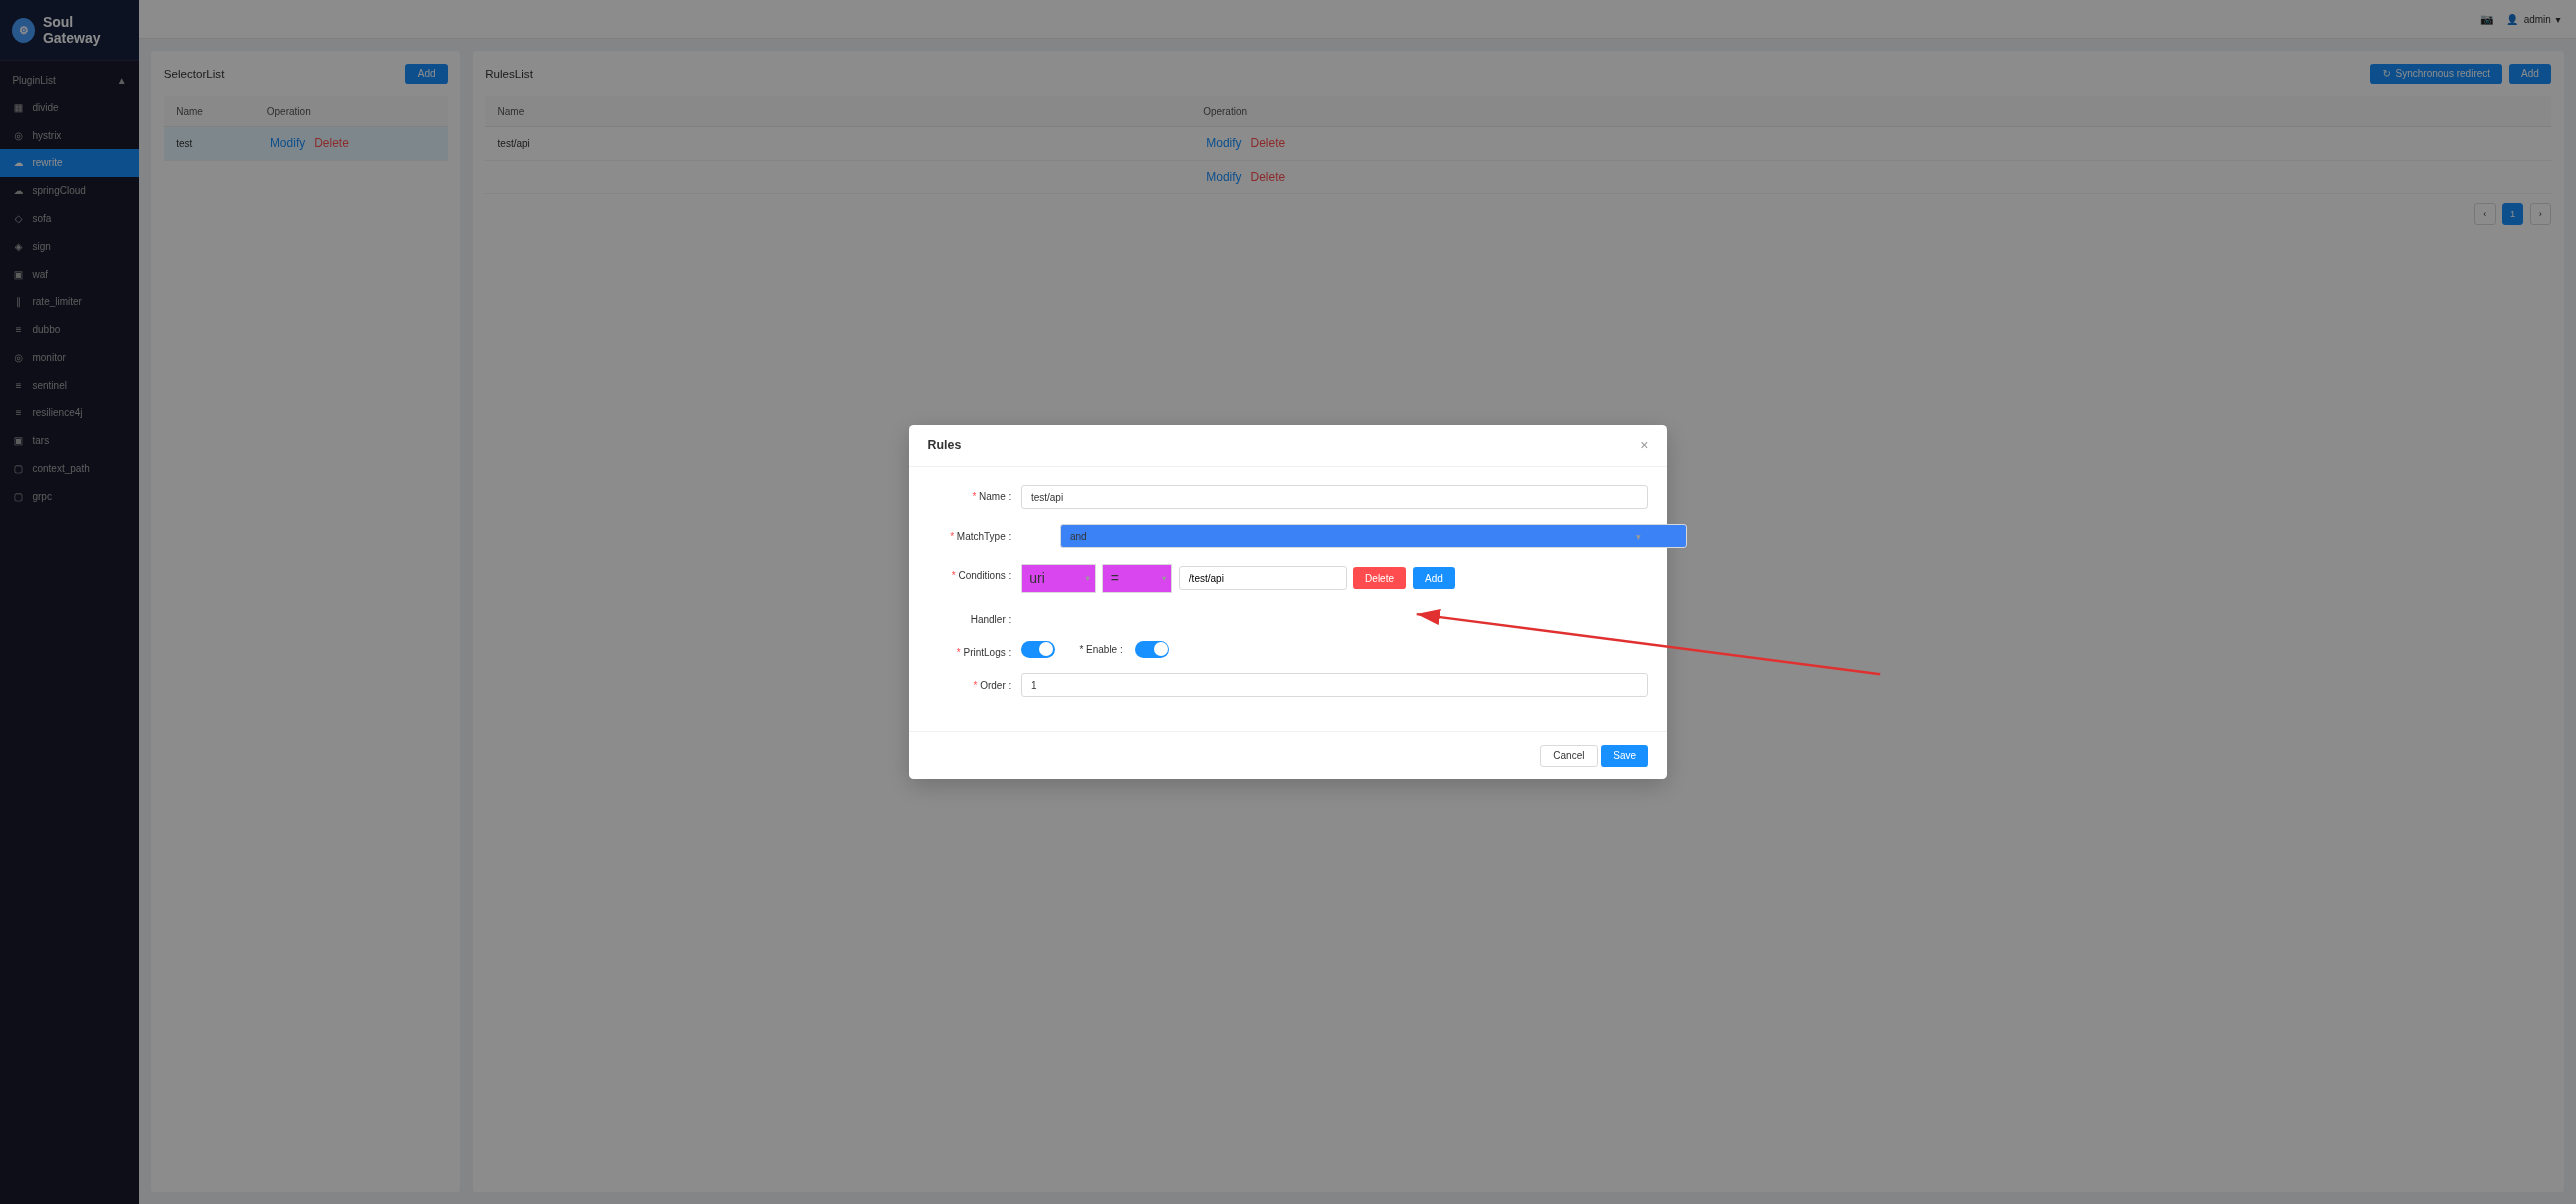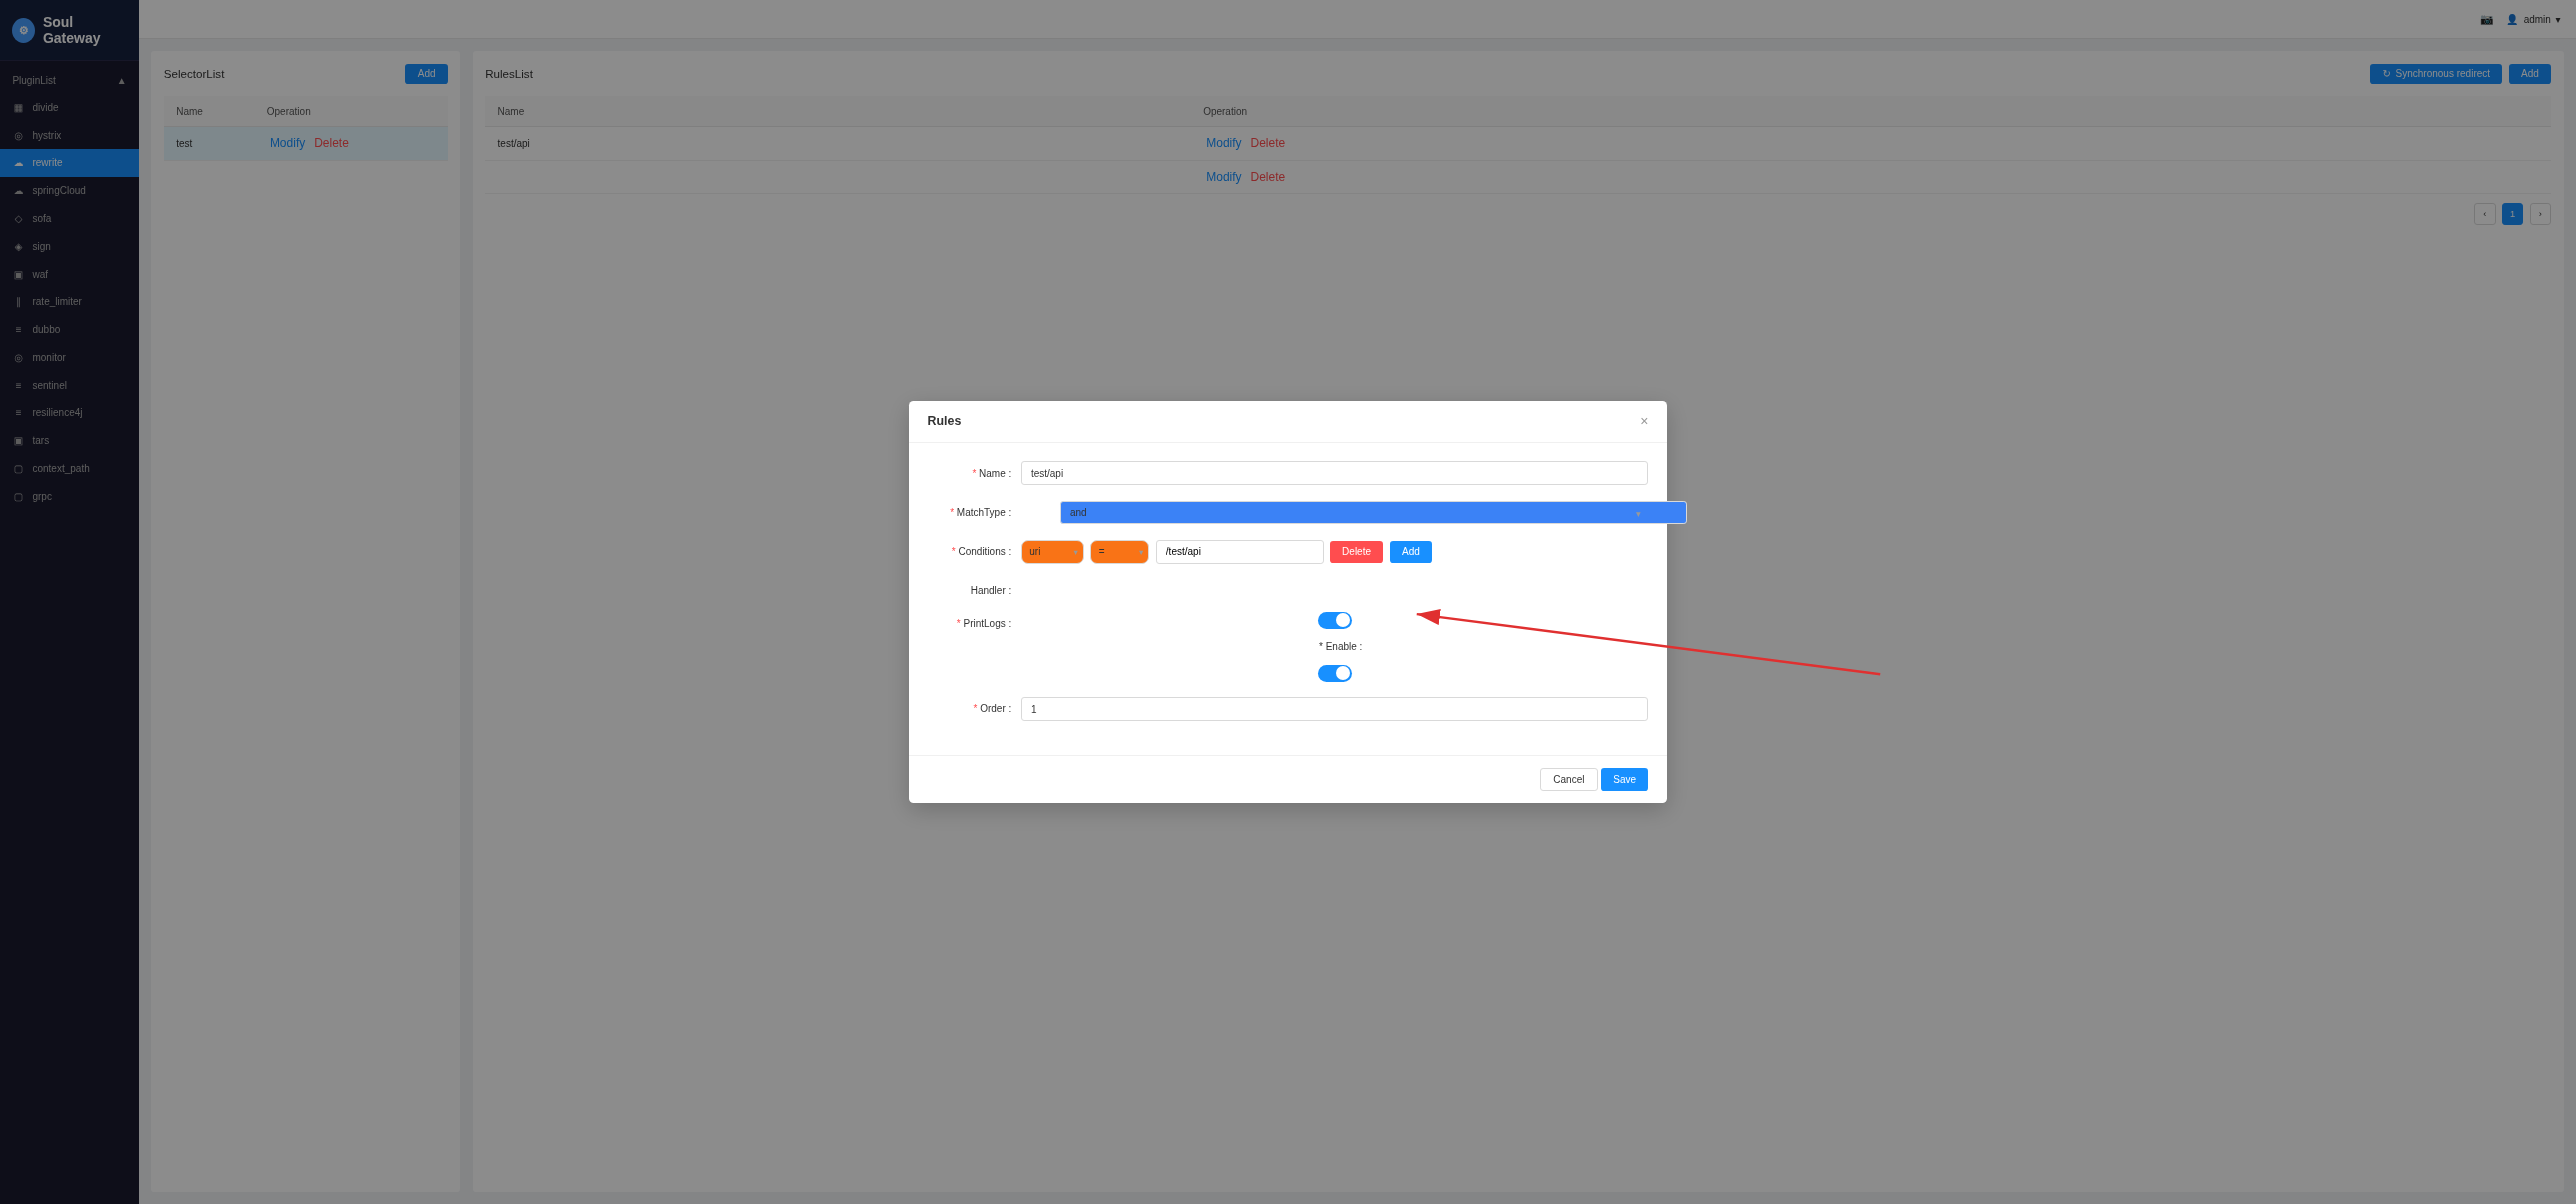--- a/index.html
+++ b/index.html
@@ -66,31 +66,31 @@
     .form-label { width: 93px; text-align: right; padding-right: 9.3px; padding-top: 6.2px; font-size: 10px; color: #333; flex-shrink: 0; }
     .form-label.required::before { content: '* '; color: #ff4d4f; }
     .form-control { flex: 1; }
     .input { width: 100%; padding: 5.4px 9.3px; border: 0.8px solid #d9d9d9; border-radius: 3.1px; font-size: 10px; color: #333; outline: none; }
 
     .select-wrapper { position: relative; }
     .select-wrapper select { width: 100%; padding: 5.4px 25px 5.4px 9.3px; border: 0.8px solid #d9d9d9; border-radius: 3.1px; font-size: 10px; color: #333; appearance: none; background: #3b82f6; outline: none; cursor: pointer; margin-left: 39px; }
     .select-arrow { position: absolute; right: 7.7px; top: 50%; transform: translateY(-50%); pointer-events: none; color: #999; font-size: 9.3px; }
 
     .conditions-row { display: flex; align-items: center; gap: 6.2px; flex-wrap: wrap; }
-    .conditions-select { padding: 5.4px 21.6px 5.4px 7.7px; border: 0.8px solid #d9d9d9; border-radius: 7px; font-size: 10px; color: #333; appearance: none; background: #f97316; outline: none; cursor: pointer; }
+    .conditions-select { padding: 5.4px 21.6px 5.4px 7.7px; border: 0.8px solid #d9d9d9; border-radius: 1px; font-size: 14px; color: #333; appearance: none; background: #d946ef; outline: none; cursor: pointer; }
     .conditions-input { padding: 5.4px 9.3px; border: 0.8px solid #d9d9d9; border-radius: 3.1px; font-size: 10px; width: 168px; outline: none; }
     .btn-delete { background: #ff4d4f; color: white; border: none; padding: 5.4px 12.4px; border-radius: 3.1px; cursor: pointer; font-size: 10px; }
     .btn-add-small { background: #1890ff; color: white; border: none; padding: 5.4px 12.4px; border-radius: 3.1px; cursor: pointer; font-size: 10px; }
 
     .handler-row { display: flex; align-items: center; gap: 6.2px; }
     .handler-label-box { background: #f5f5f5; border: 0.8px solid #d9d9d9; border-radius: 3.1px; padding: 5.4px 12.4px; font-size: 10px; color: #333; }
     .handler-input { padding: 5.4px 9.3px; border: 1.5px solid #ff4d4f; border-radius: 3.1px; font-size: 10px; width: 170px; outline: none; }
 
     
-    .toggle-wrapper { display: flex; align-items: center; gap: 12.4px; flex-direction: column; }
+    .toggle-wrapper { display: flex; align-items: center; gap: 12.4px; }
     .toggle { width: 34px; height: 17px; background: #1890ff; border-radius: 8.5px; position: relative; cursor: pointer; }
     .toggle::after { content: ''; position: absolute; width: 14px; height: 14px; background: white; border-radius: 50%; top: 1.5px; right: 1.5px; transition: right 0.2s; }
 
     
     .select-with-chevron { position: relative; display: inline-block; }
     .select-with-chevron select { padding-right: 21.6px; }
   </style>
 </head>
 <body>
 

